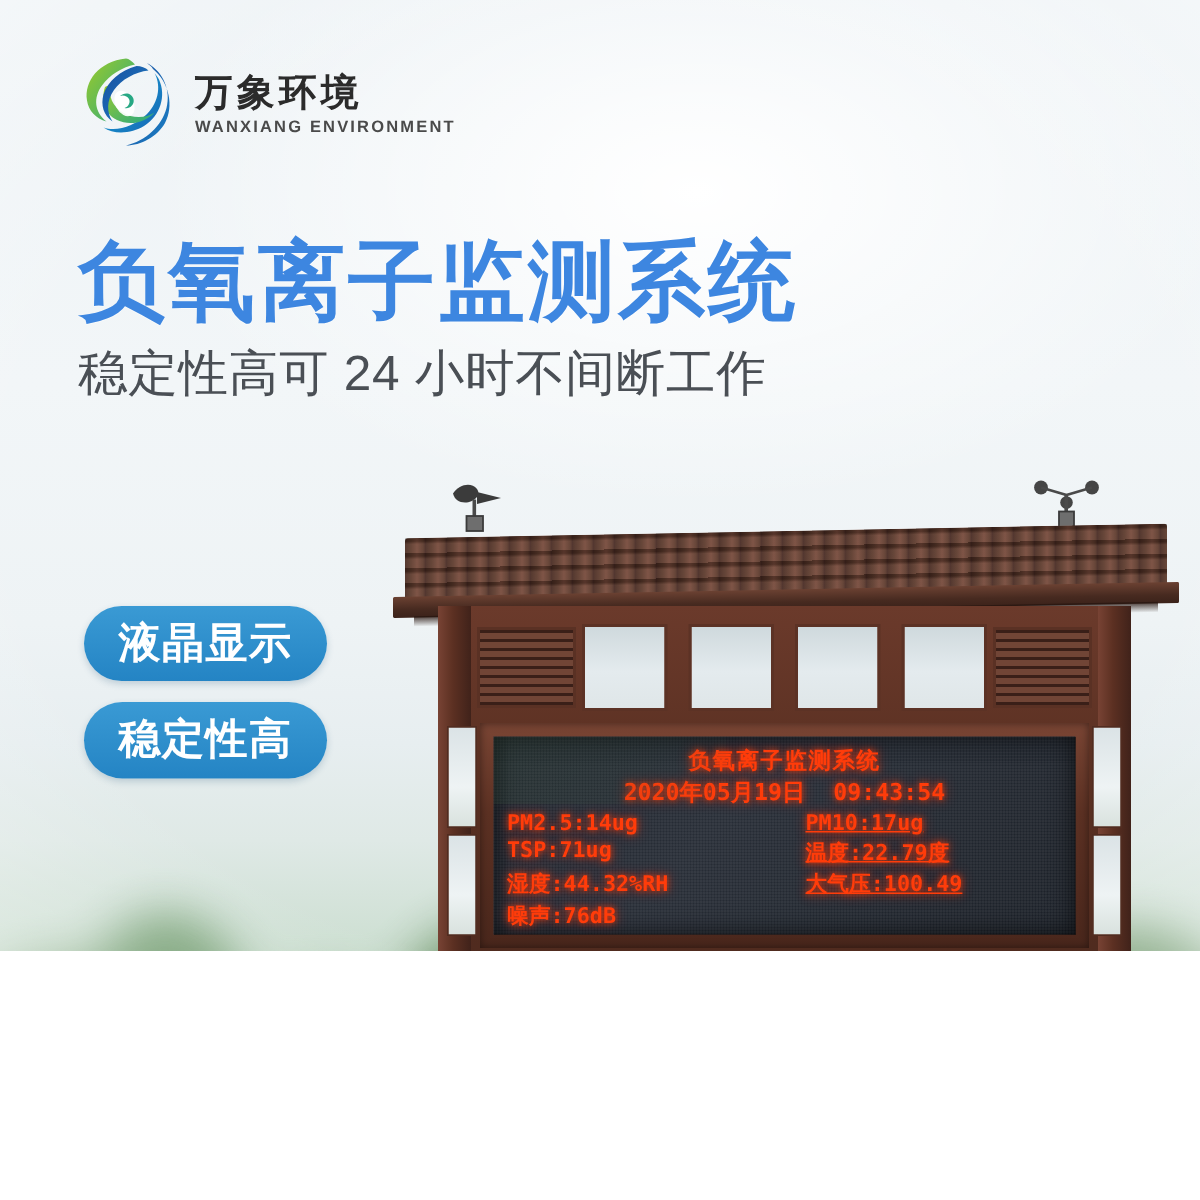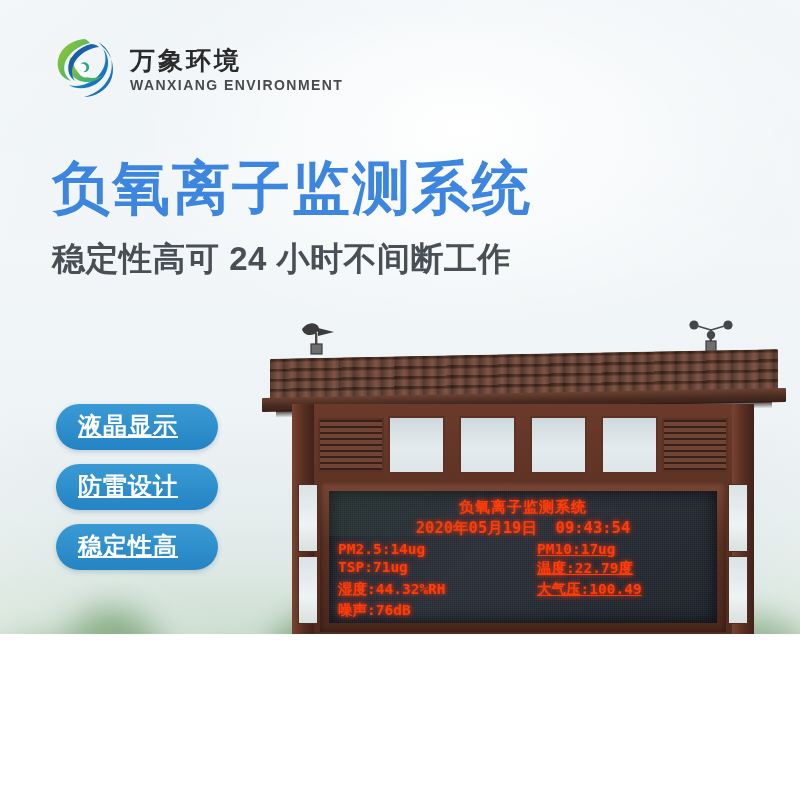--- a/index.html
+++ b/index.html
@@ -38,50 +38,49 @@
 
   
   .logo{position:absolute;left:50px;top:34px;display:flex;align-items:center;gap:10px;}
   .logo-mark{width:70px;height:70px;position:relative;}
   .logo-text{display:flex;flex-direction:column;justify-content:center;}
   .logo-cn{
     font-size:25px;font-weight:700;color:#2b2b2b;letter-spacing:3px;
     line-height:1.12;font-family:"Liberation Sans","DejaVu Sans",sans-serif;
   }
   .logo-en{
-    font-size:14px;font-weight:600;color:#4a4a4a;letter-spacing:1.45px;
+    font-size:11px;font-weight:600;color:#4a4a4a;letter-spacing:1.45px;
     margin-top:3px;
   }
 
   
   .headline{
     position:absolute;left:52px;top:158px;width:620px;
   }
   .h-title{
     font-size:58px;font-weight:800;color:#3d86e0;letter-spacing:2px;
     line-height:1.05;white-space:nowrap;
     text-shadow:0 1px 0 rgba(255,255,255,.5);
   }
   .h-sub{
-    margin-top:18px;font-size:33px;font-weight:700;color:#4a4f55;
+    margin-top:8px;font-size:33px;font-weight:400;color:#4a4f55;
     letter-spacing:.5px;white-space:nowrap;
   }
 
   
   .badges{position:absolute;left:56px;top:404px;display:flex;flex-direction:column;gap:14px;}
   .badge{
     min-width:118px;width:max-content;
     padding:9px 22px 10px 22px;
     background:linear-gradient(180deg,#3a9ad4 0%,#2484c4 100%);
     border-radius:26px;
-    color:#ffffff;font-size:24px;font-weight:700;letter-spacing:1px;
-    line-height:1.12;
+    color:#ffffff;font-size:28px;font-weight:700;letter-spacing:1px;
+    text-align:center;line-height:1.12;
     box-shadow:0 2px 5px rgba(30,80,120,.22);
     white-space:nowrap;
-    text-decoration:underline;
   }
 
   
   #station{position:absolute;left:262px;top:316px;width:524px;height:452px;}
 
   .vane,.anem{position:absolute;}
   .vane{left:34px;top:0px;width:44px;height:40px;}
   .anem{left:424px;top:0px;width:50px;height:38px;}
 
   .roof{
@@ -268,21 +267,20 @@
     </div>
   </div>
 
   <div class="headline">
     <div class="h-title">负氧离子监测系统</div>
     <div class="h-sub">稳定性高可 24 小时不间断工作</div>
   </div>
 
   <div class="badges">
     <div class="badge">液晶显示</div>
-    <div class="badge">防雷设计</div>
     <div class="badge">稳定性高</div>
   </div>
 
   <div id="station">
 
     <div class="vane">
       <svg viewBox="0 0 44 40" width="44" height="40" aria-hidden="true">
         <path d="M6 13 C10 7 18 5 22 10 C25 14 20 19 14 19 C10 19 7 17 6 13 Z" fill="#3b3b3b"></path>
         <path d="M22 12 L38 16 L22 20 Z" fill="#3b3b3b"></path>
         <rect x="19" y="17" width="2.4" height="12" fill="#4a4a4a"></rect>

